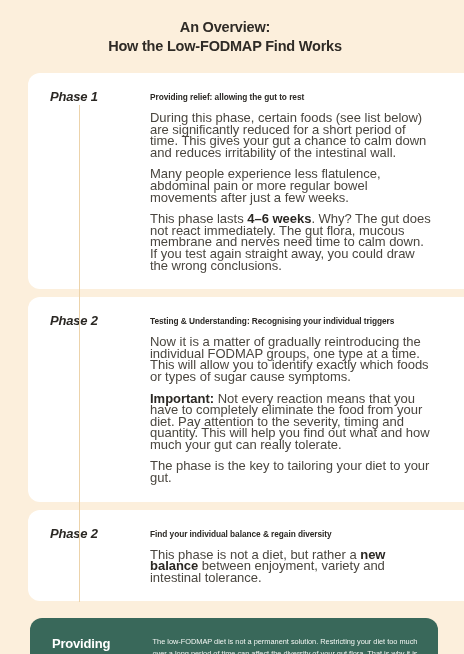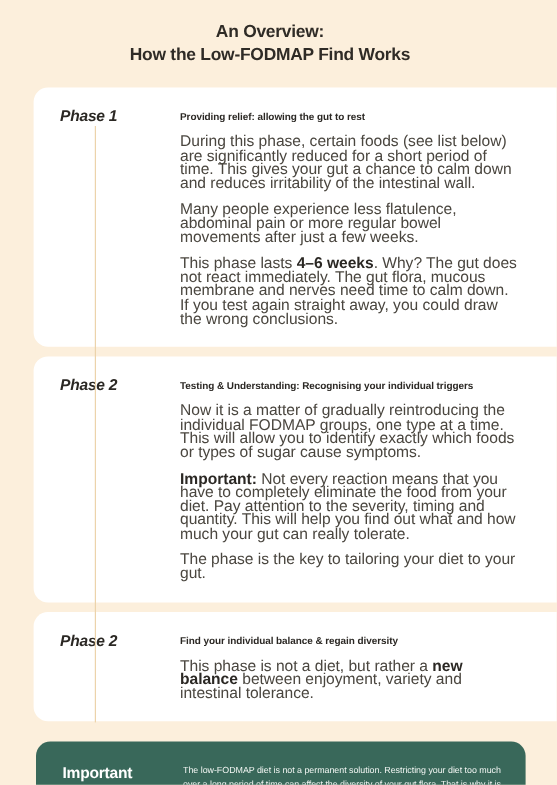--- a/index.html
+++ b/index.html
@@ -219,21 +219,21 @@
     <div class="phase-body-col">
       <div class="phase-heading">Find your individual balance &amp; regain diversity</div>
       <p class="phase-para">This phase is not a diet, but rather a <b>new balance</b> between enjoyment, variety and intestinal tolerance.</p>
     </div>
   </div>
 
 </div>
 
 <div class="important-box">
   <div class="important-label-col">
-    <div class="important-label">Important</div>
+    <div class="important-label">Providing</div>
     <div class="important-label">to know</div>
   </div>
   <div class="important-body-col">
     <p class="important-para">The low-FODMAP diet is not a permanent solution. Restricting your diet too much over a long period of time can affect the diversity of your gut flora. That is why it is always important to return to a balanced but individually tailored diet in the end.</p>
   </div>
 </div>
 
 <div class="footer">
   <div class="logo">
     <span class="logo-text">cara</span>

